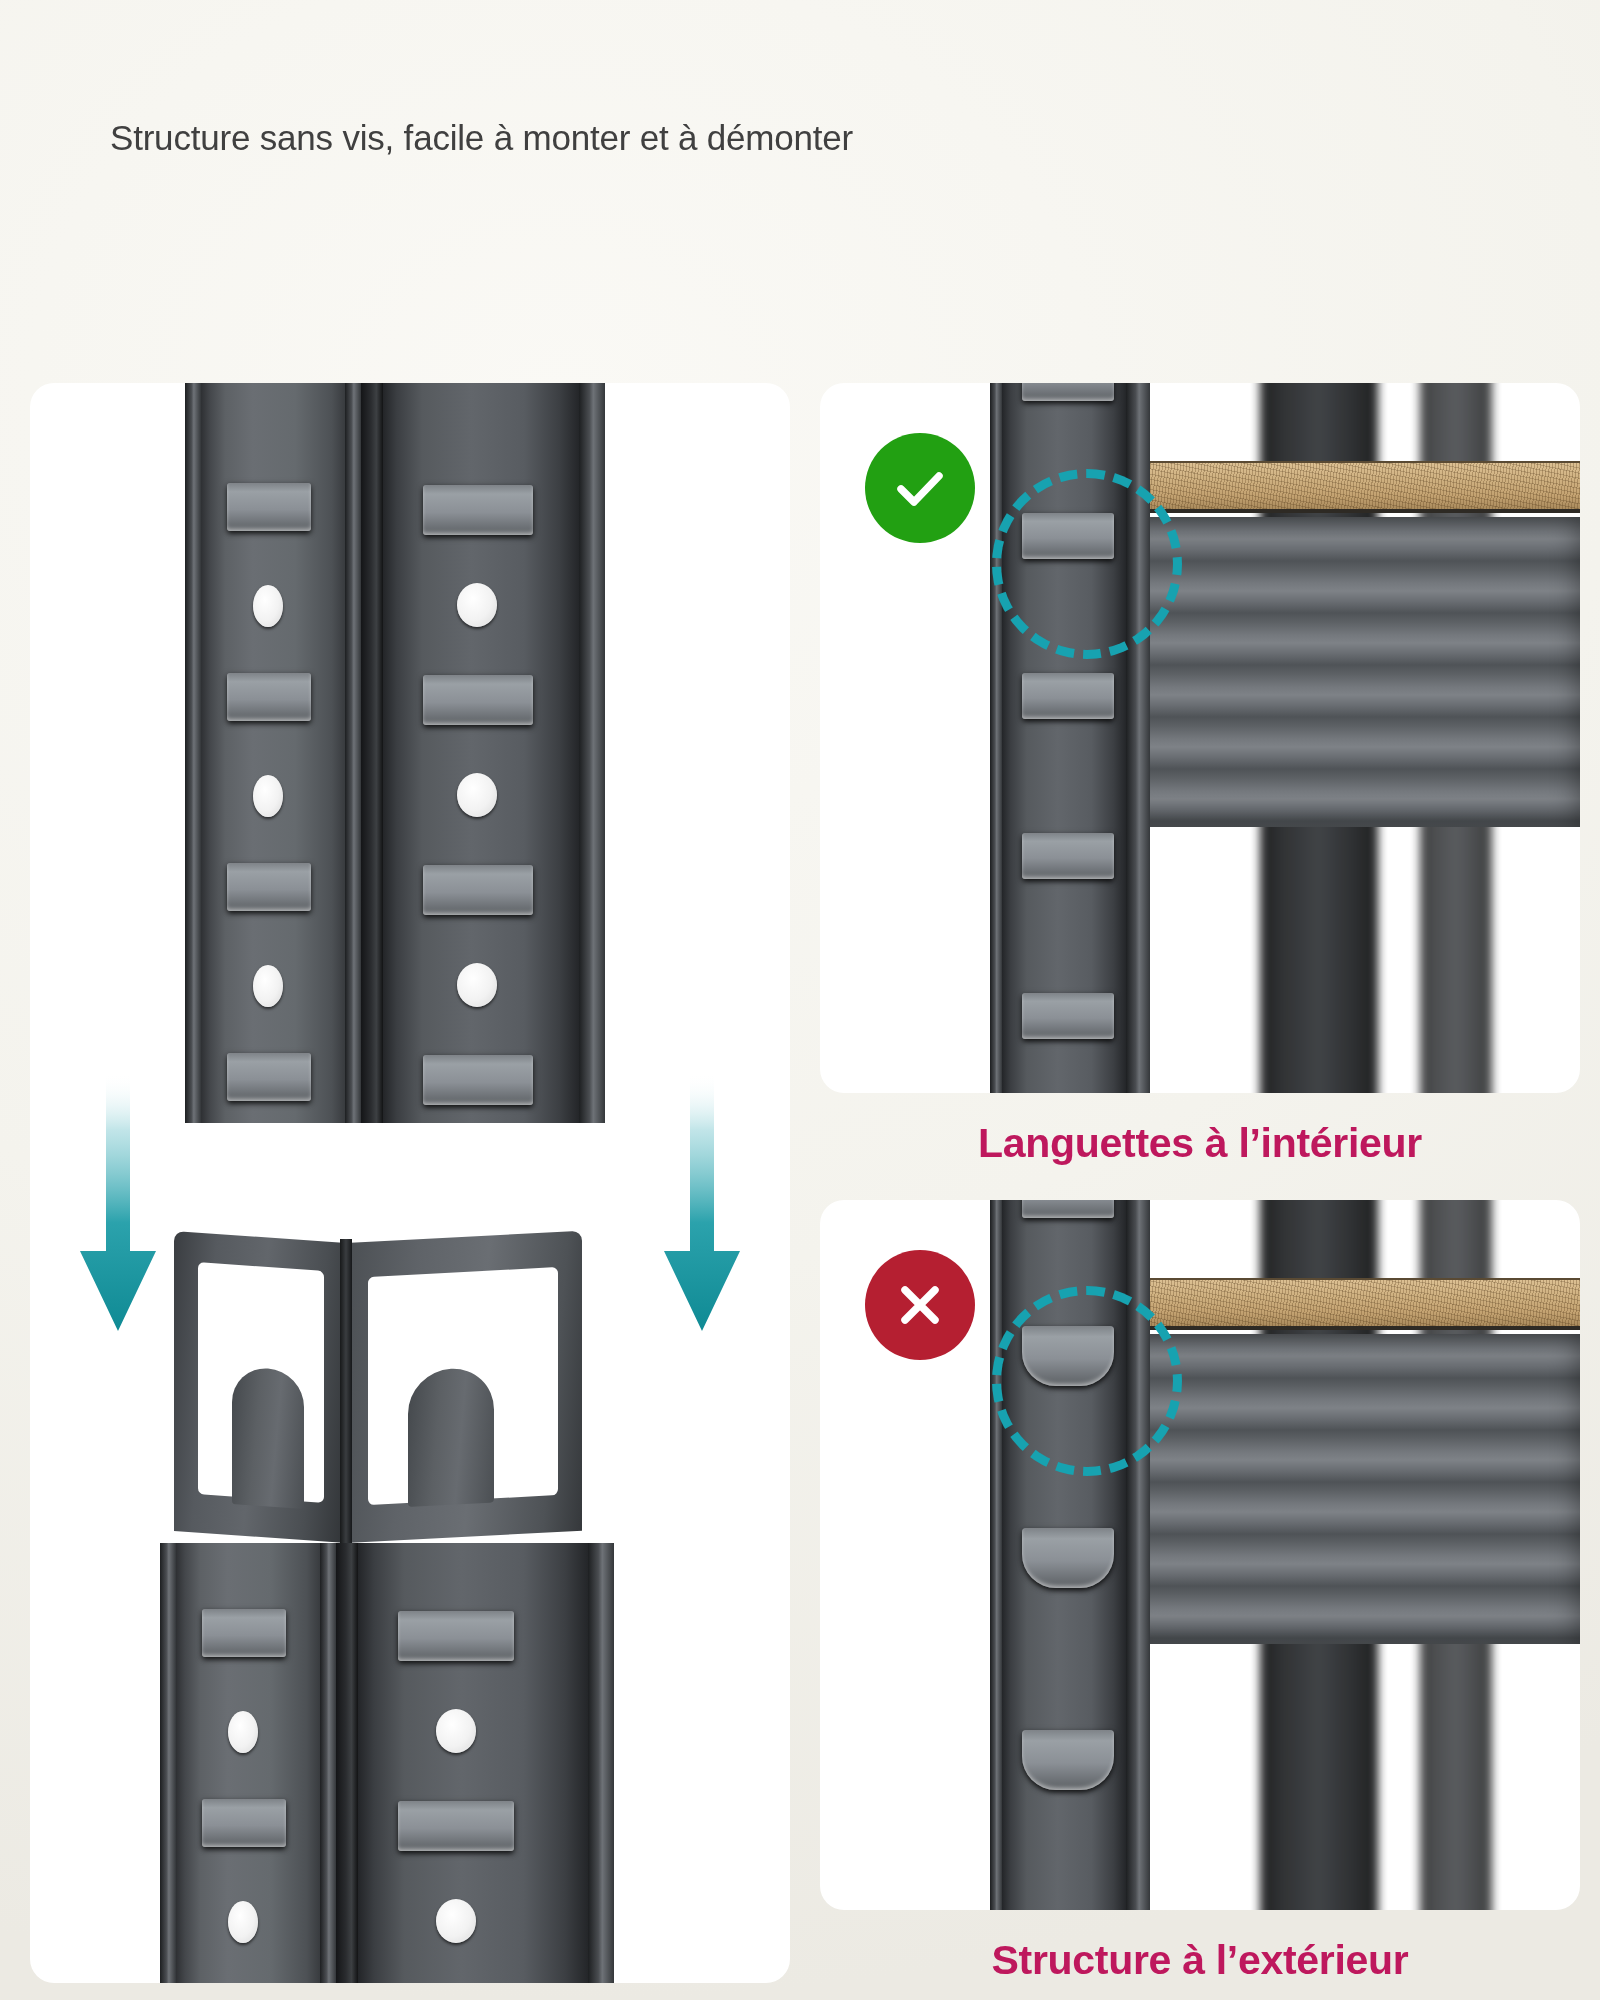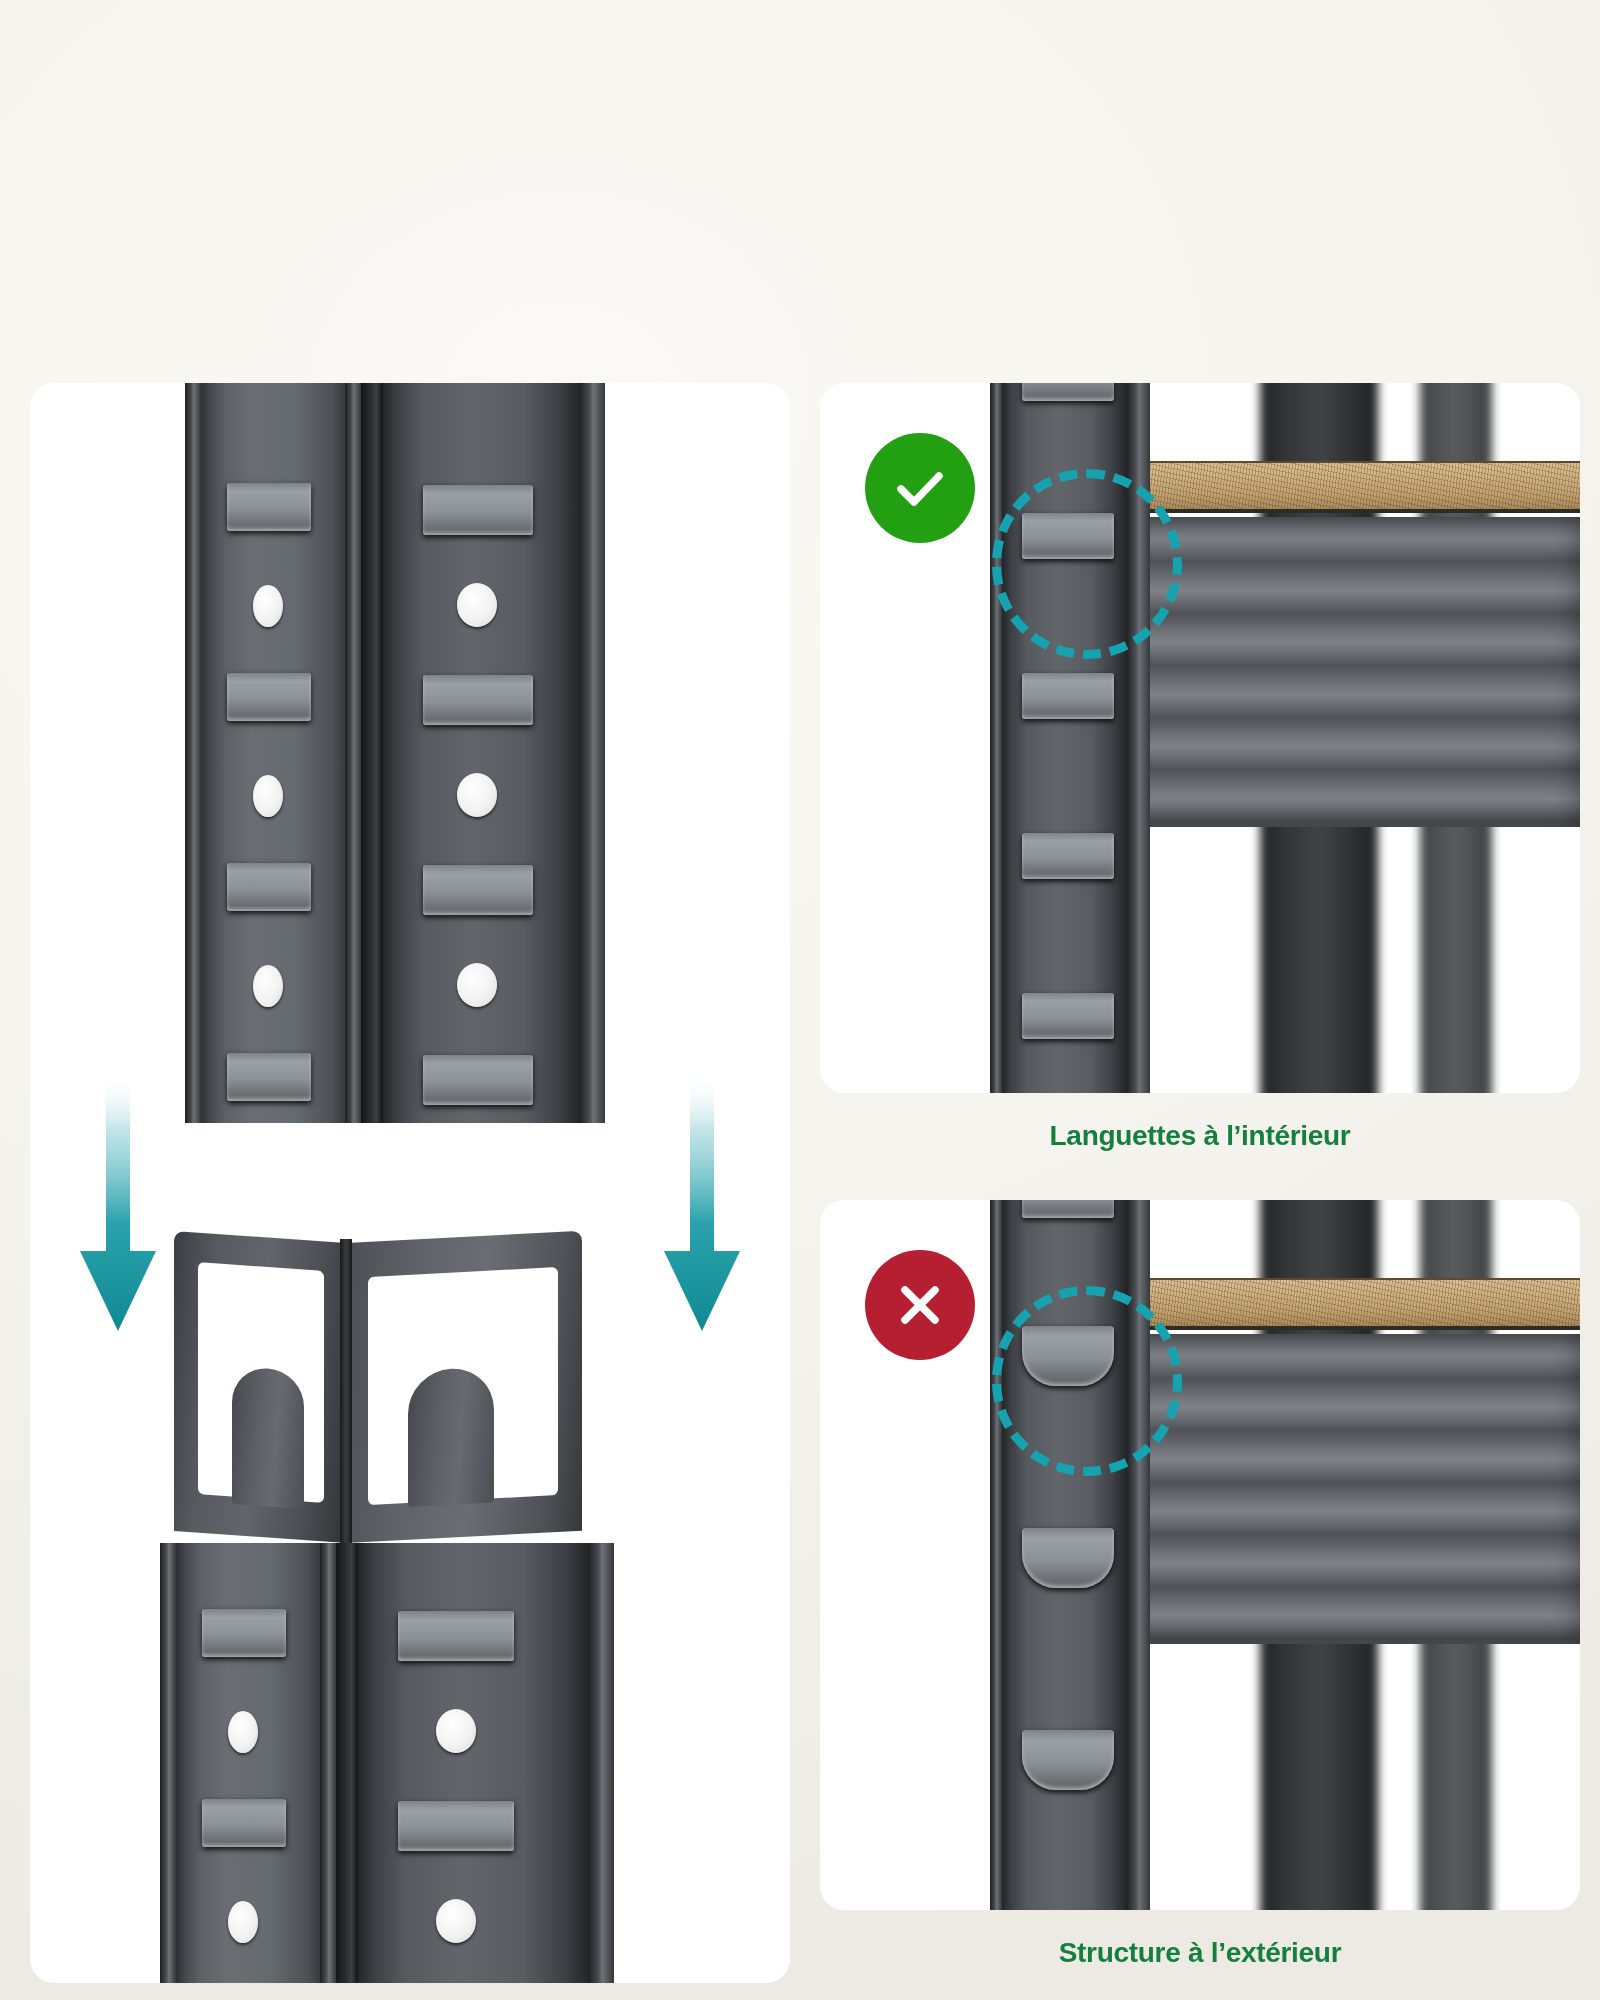--- a/index.html
+++ b/index.html
@@ -51,23 +51,23 @@
   }
 
   #panel-left   { left: 30px;  top: 383px;  width: 760px;  height: 1600px; }
   #panel-right-top { left: 820px; top: 383px; width: 760px; height: 710px; }
   #panel-right-bottom { left: 820px; top: 1200px; width: 760px; height: 710px; }
 
   .caption {
     position: absolute;
     width: 760px;
     text-align: center;
-    font-size: 28px;
+    font-size: 41px;
     font-weight: 700;
-    color: #15803d;
+    color: #be185d;
     letter-spacing: -0.3px;
   }
   #caption-top    { left: 820px; top: 1120px; }
   #caption-bottom { left: 820px; top: 1937px; }
 
   
 
   
   .post { position: absolute; }
 
@@ -184,20 +184,21 @@
     border-radius: 44px 44px 4px 4px;
     background: linear-gradient(95deg,#44484c 0%,#5c6064 35%,#676b70 60%,#4b4f53 100%);
   }
 </style>
 </head>
 <body>
 
 <div class="page-tint"></div>
 
 <div class="header">
+  <div class="subtitle">Structure sans vis, facile à monter et à démonter</div>
 </div>
 
 <div class="panel" id="panel-left">
 
   <div class="post" style="left:155px; top:-20px; width:420px; height:760px;">
 
     <div class="edge-rail" style="left:0;"></div>
     <div class="face" style="left:16px; width:152px;"></div>
     <div class="edge-rail" style="left:160px;"></div>
 

